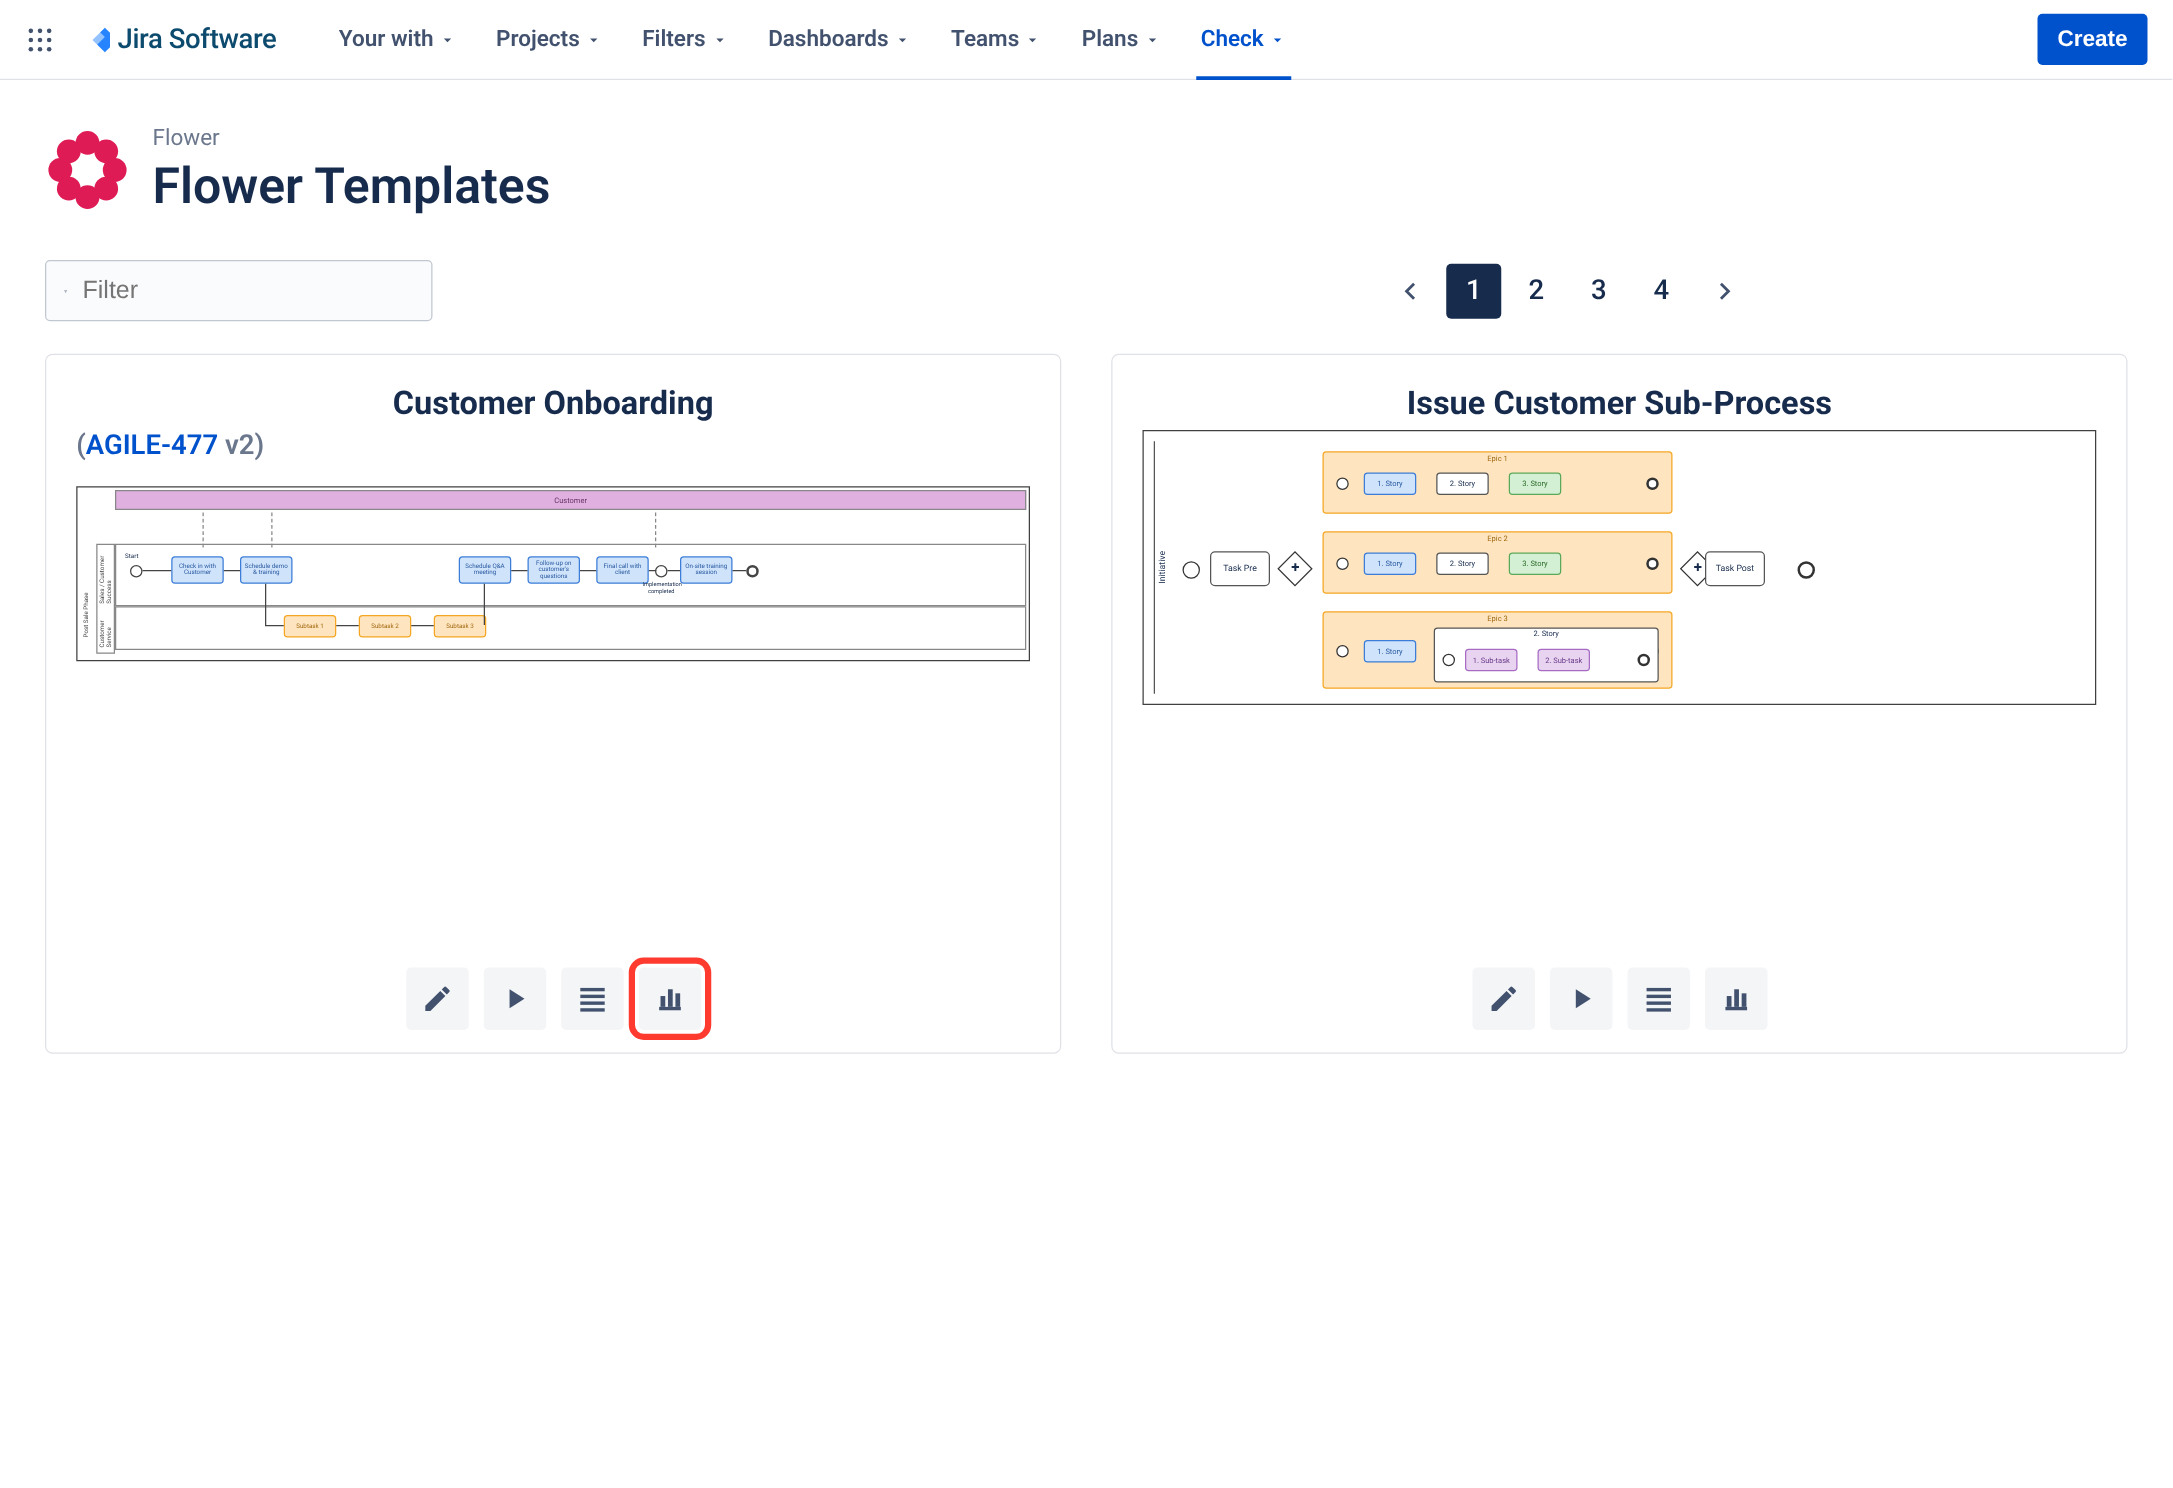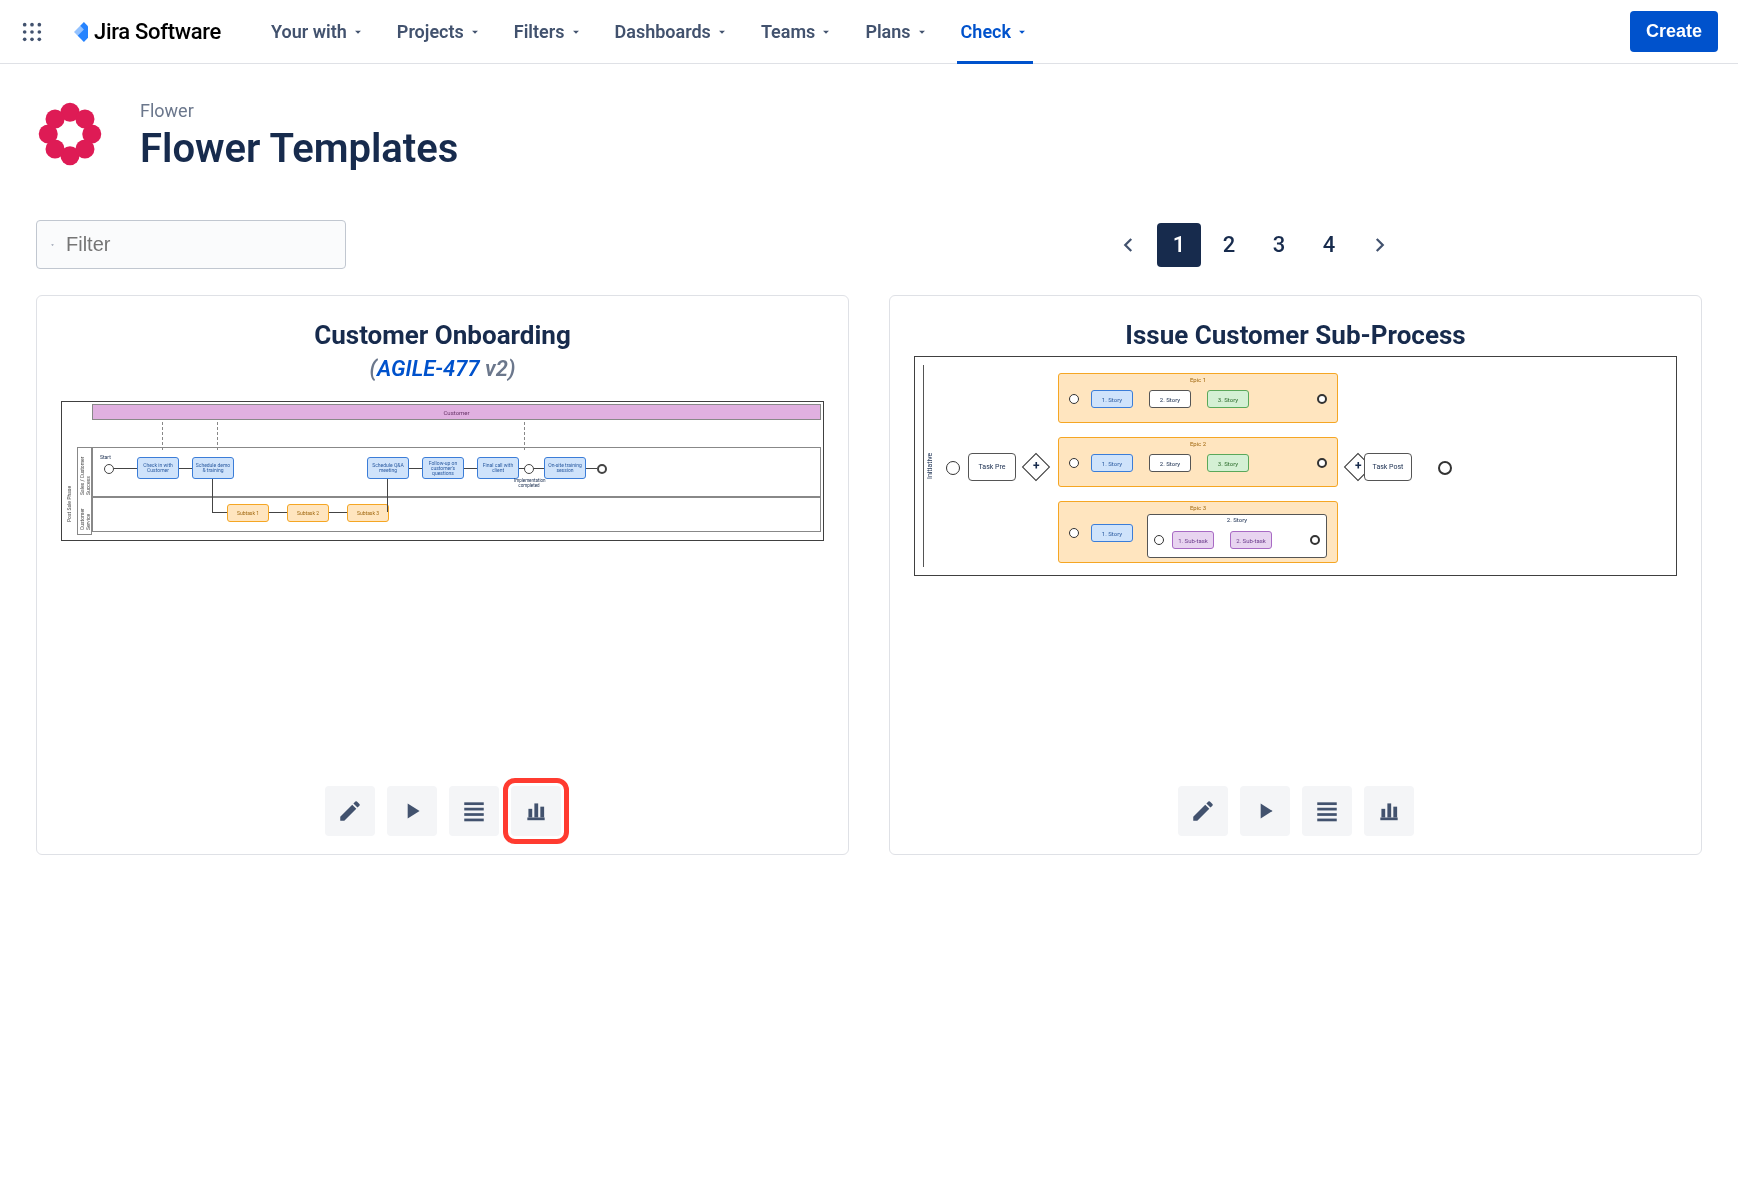--- a/index.html
+++ b/index.html
@@ -3,49 +3,49 @@
 <meta charset="utf-8">
 <style>
   * { box-sizing: border-box; margin: 0; padding: 0; }
   body { font-family: -apple-system, BlinkMacSystemFont, "Segoe UI", Roboto, sans-serif; background: #fff; color: #172b4d; }
   
   
   .topnav { display: flex; align-items: center; padding: 0 20px; height: 64px; border-bottom: 1px solid #dfe1e6; gap: 8px; }
   .app-switcher { width: 24px; height: 24px; display:flex; align-items:center; justify-content:center; margin-right: 8px; cursor:pointer; }
   .logo-wrap { display:flex; align-items:center; gap:6px; margin-right: 28px; }
   .logo-mark { width:28px; height:28px; }
-  .logo-text { font-size: 22px; font-weight: 500; color:#000000; letter-spacing: -0.3px;}
+  .logo-text { font-size: 22px; font-weight: 500; color:#0c4a6e; letter-spacing: -0.3px;}
   .nav-items { display:flex; align-items:center; gap: 4px; }
   .nav-item { display:flex; align-items:center; gap:4px; padding: 10px 14px; font-size:18px; font-weight:600; color:#42526e; cursor:pointer; border-radius:3px; position:relative;}
   .nav-item.active { color:#0052cc; }
   .nav-item.active::after { content:""; position:absolute; left:10px; right:10px; bottom:-12px; height:3px; background:#0052cc; }
   .chevron { width:14px; height:14px; }
   .create-btn { margin-left:auto; background:#0052cc; color:#fff; font-weight:600; font-size:18px; padding: 10px 16px; border-radius:4px; cursor:pointer; border:none;}
   
   
   .page { padding: 36px 36px; }
-  .page-head { display:flex; gap: 36px; margin-bottom: 48px;}
+  .page-head { display:flex; align-items:center; gap: 18px; margin-bottom: 36px;}
   .flower-icon { width:68px; height:68px; flex-shrink:0;}
   .bc { font-size:18px; color:#6b778c; margin-bottom:4px;}
   .title { font-size:40px; font-weight:600; color:#172b4d; }
   
   
   .controls { display:flex; align-items:center; margin-bottom: 26px; justify-content: center;}
   .filter-box { display:flex; align-items:center; gap:12px; border:1px solid #c1c7d0; border-radius:4px; padding: 12px 14px; width: 310px; background:#fafbfc;}
   .filter-input { border:none; outline:none; font-size:20px; color:#42526e; background:transparent; flex:1;}
   .pager { margin-left:auto; margin-right:auto; display:flex; align-items:center; gap: 6px; transform: translateX(230px);}
   .page-btn { width:44px; height:44px; display:flex; align-items:center; justify-content:center; font-size:22px; font-weight:500; color:#172b4d; border-radius:4px; cursor:pointer;}
   .page-btn.current { background:#172b4d; color:#fff;}
   .page-arrow { width:44px; height:44px; display:flex; align-items:center; justify-content:center; cursor:pointer; color:#42526e;}
   
   
   .cards { display:flex; gap: 40px; }
   .card { flex:1; border:1px solid #dfe1e6; border-radius:6px; padding: 24px 24px 18px 24px; display:flex; flex-direction:column; min-height: 560px;}
   .card-title { font-size:26px; font-weight:700; text-align:center; color:#172b4d; margin-bottom:6px;}
-  .card-sub { text-align:center; font-size:22px; font-weight:600; margin-bottom:20px; color:#6b778c;font-style:italic;}
+  .card-sub { font-size:22px; font-weight:600; margin-bottom:20px; color:#6b778c;}
   .card-sub .link { color:#0052cc; }
   .diagram { flex-shrink:0; border:1px solid #404040; min-height:140px; background:#fff; }
   .card-actions { margin-top:auto; display:flex; justify-content:center; gap:12px; padding-top:20px;}
   .action-btn { width:50px; height:50px; background:#f4f5f7; border-radius:4px; display:flex; align-items:center; justify-content:center; cursor:pointer; color:#42526e;}
   .action-btn svg { width:26px; height:26px; }
   .highlight-ring { border:5px solid #ff3b30; border-radius:12px; padding:3px; margin:-8px;}
   
   
   .d1 { padding:0; position:relative; height:140px; font-size:6px; }
   .d1 .lane-lbl-v { position:absolute; writing-mode:vertical-rl; transform:rotate(180deg); font-size:5px; color:#444;}

